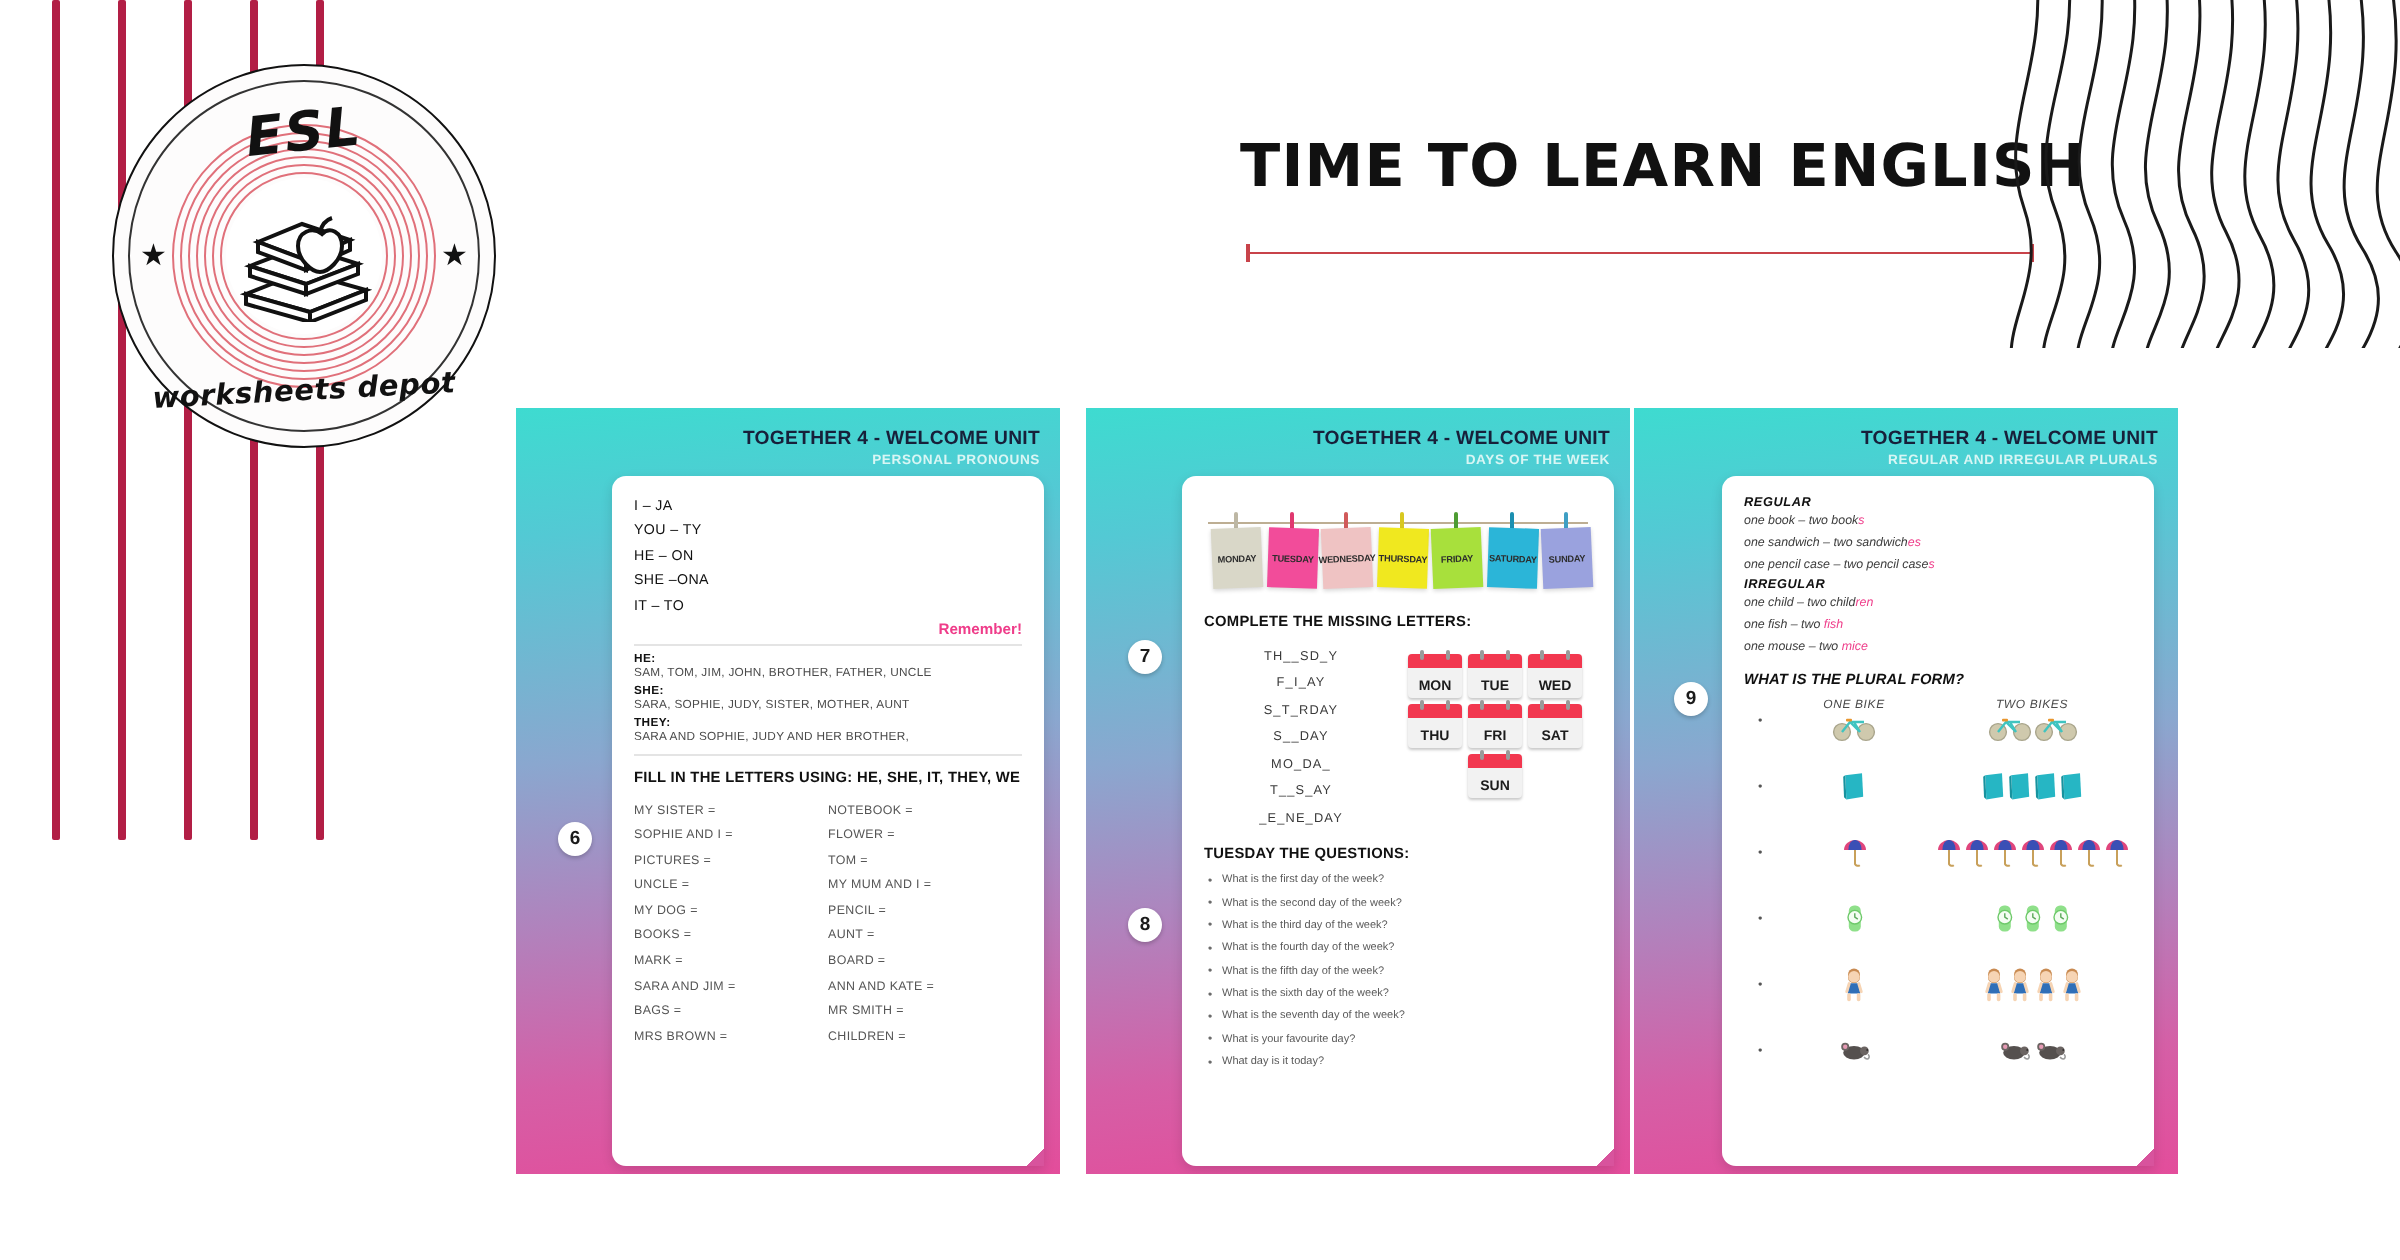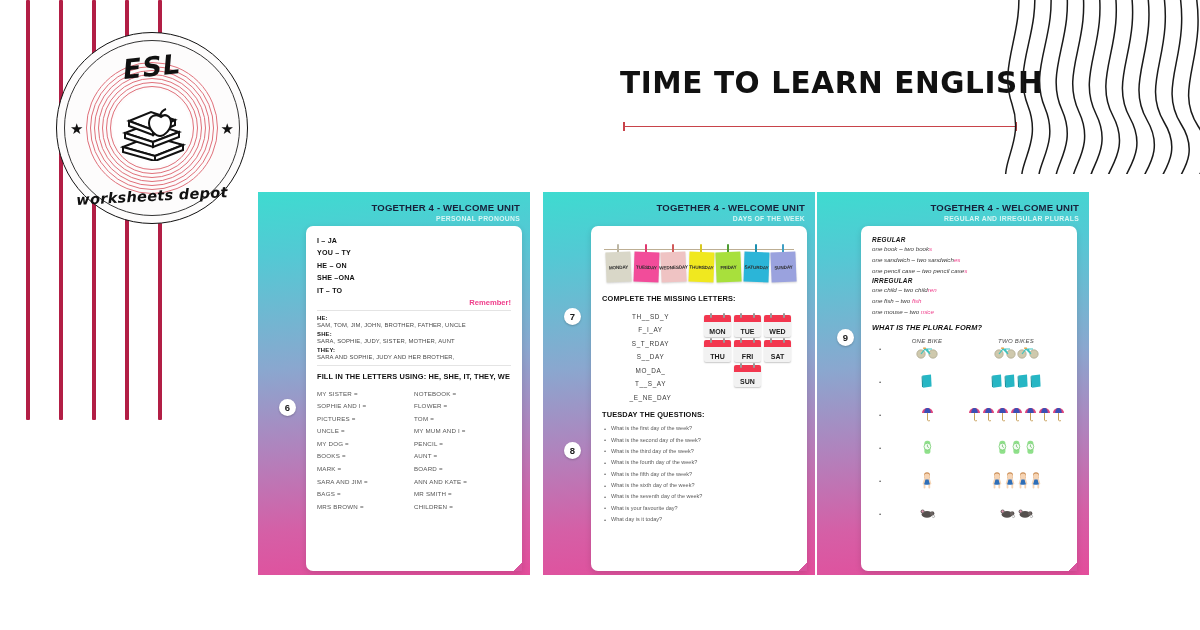--- a/index.html
+++ b/index.html
@@ -44,21 +44,21 @@
                 font-size: 29.5px; letter-spacing: .6px; color: #111; white-space: nowrap; }
   .title-rule { position: relative; margin-top: 22px; height: 9px; }
   .title-rule .bar { position: absolute; left: 4px; right: 4px; top: 4px; height: 1.4px; background: #c8434a; }
   .title-rule .cap { position: absolute; top: 0; width: 1.6px; height: 9px; background: #c8434a; }
   .cap-l { left: 3px; } .cap-r { right: 3px; }
 
   
   .waves { position: absolute; right: 0; top: -6px; width: 210px; height: 180px; overflow: hidden; }
 
   
-  .cards { position: absolute; left: 0; top: 192px; width: 1200px; height: 384px; }
+  .cards { position: absolute; left: 0; top: 204px; width: 1200px; height: 384px; }
   .card { position: absolute; top: 0; width: 272px; height: 383px;
           background: linear-gradient(175deg,#3edbd0 0%, #53c9d4 16%, #8aa7cf 44%, #b083bd 64%, #d55fa6 84%, #e34d9b 100%);
           overflow: hidden; }
   .card-1 { left: 258px; } .card-2 { left: 543px; } .card-3 { left: 817px; }
 
   .card-head { position: absolute; right: 10px; top: 10px; text-align: right; }
   .card-title { font-weight: 700; font-size: 9.6px; letter-spacing: .15px; color: #17203a; white-space: nowrap; }
   .card-sub { font-weight: 700; font-size: 6.8px; letter-spacing: .3px; color: #d8f6f4; margin-top: 2px; white-space: nowrap; }
 
   .sheet { position: absolute; left: 48px; top: 34px; width: 216px; height: 345px;
@@ -68,21 +68,21 @@
   .curl { position: absolute; right: 0; bottom: 0; width: 9px; height: 9px;
           background: linear-gradient(135deg,#fff 0 50%, #d8539d 50% 100%); }
 
   .num-badge { position: absolute; width: 17px; height: 17px; border-radius: 50%;
                background: #fff; color: #1b1b1b; font-weight: 700; font-size: 9.5px;
                display: flex; align-items: center; justify-content: center;
                box-shadow: 0 1px 2px rgba(0,0,0,.22); z-index: 4; }
 
   
   .sh-pad { padding: 9px 11px; }
-  .pron-grid { display: flex; gap: 0; font-size: 7.1px; font-weight: 700; color: #111; letter-spacing: .2px; }
+  .pron-grid { display: flex; gap: 0; font-size: 7.1px; font-weight: 400; color: #111; letter-spacing: .2px; }
   .pron-col { line-height: 1.75; }
   .pron-col.c1 { width: 78px; } 
   .remember { text-align: right; font-weight: 700; font-size: 7.6px; color: #ef3d8a; margin-top: 1px; }
   .divider { height: 1px; background: #e4e4e4; margin: 3px 0 4px; }
   .grp { margin-bottom: 3.5px; }
   .grp-k { font-size: 5.9px; font-weight: 700; color: #111; letter-spacing: .2px; }
   .grp-v { font-size: 5.9px; color: #4a4a4a; letter-spacing: .15px; margin-top: .5px; }
 
   .sec-title { font-size: 7.4px; font-weight: 700; color: #111; letter-spacing: .15px; }
   .blank-cols { display: flex; margin-top: 7px; }

